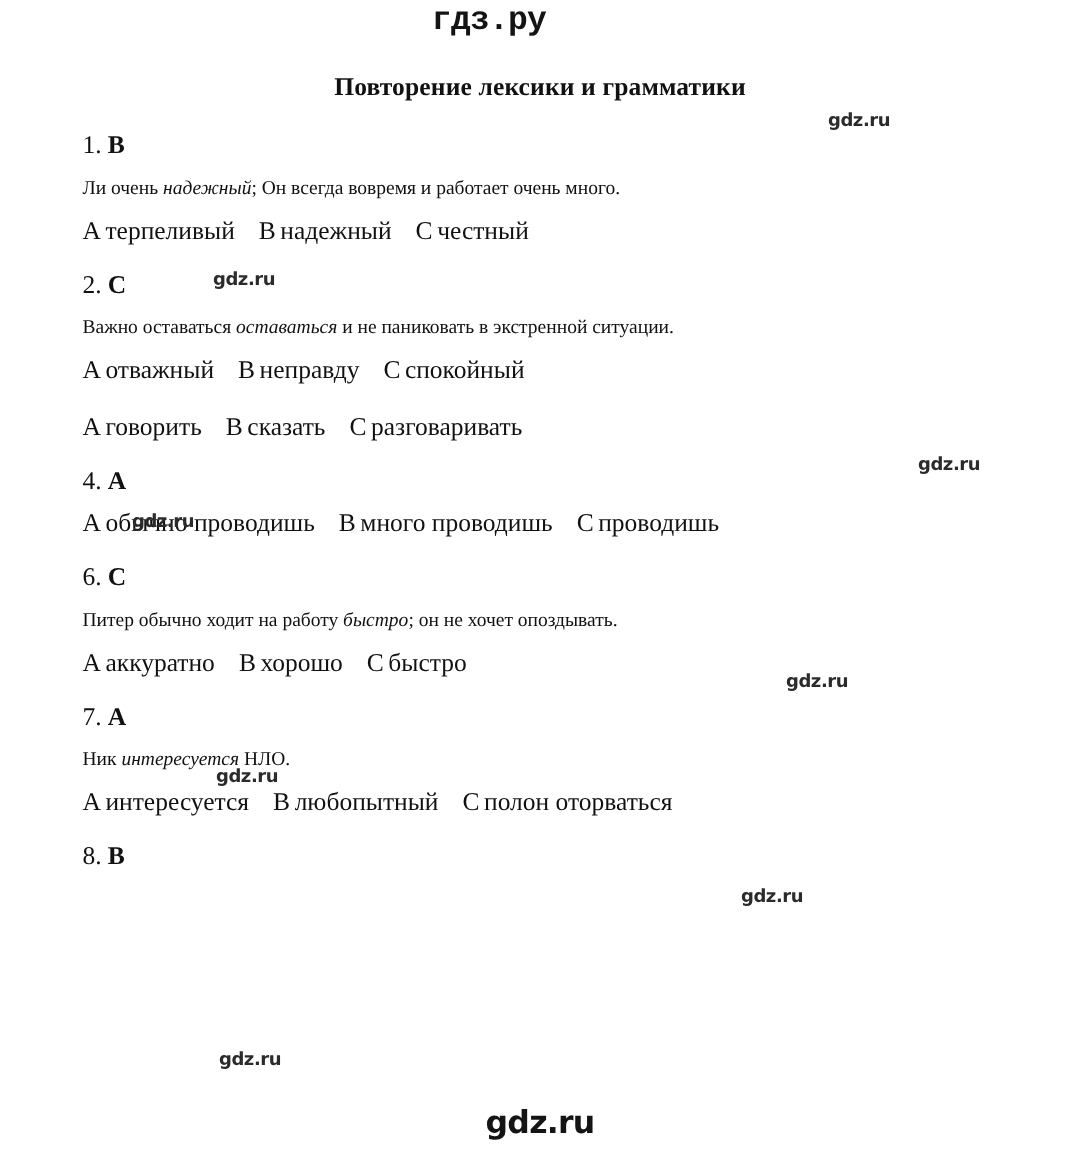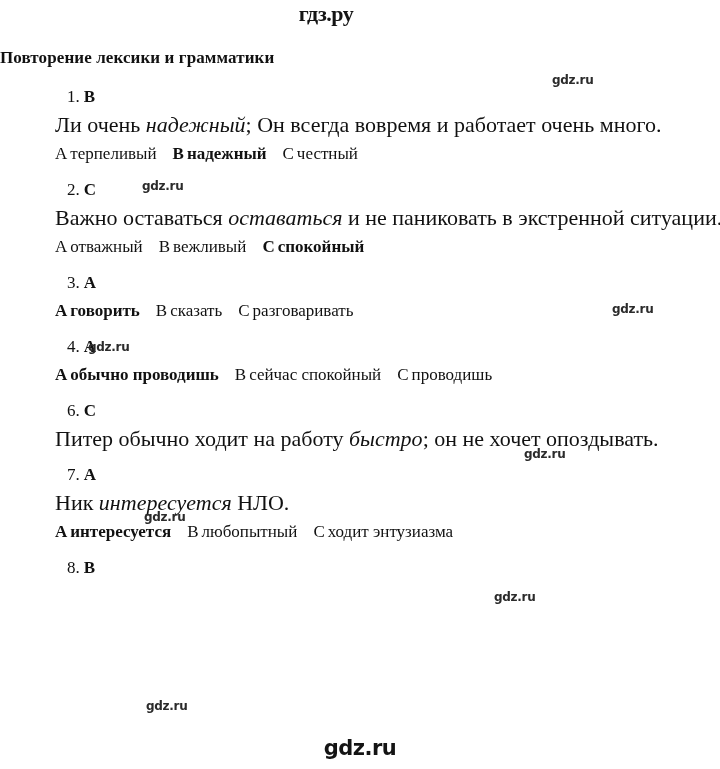--- a/index.html
+++ b/index.html
@@ -16,21 +16,21 @@
     color: #111111;
   }
 
   
   .brand-top {
     position: absolute;
     left: 0;
     top: 0;
     width: 652px;
     text-align: center;
-    font-family: Liberation Serif, serif;
+    font-family: Liberation Mono, monospace;
     font-weight: bold;
     font-size: 22px;
     letter-spacing: -0.5px;
     color: #141414;
     line-height: 28px;
   }
   .brand-bottom {
     position: absolute;
     left: 0;
     top: 735px;
@@ -62,68 +62,67 @@
     left: 0;
     top: 0;
     width: 720px;
     height: 769px;
   }
   .doc-title {
     position: absolute;
     left: 0;
     top: 48px;
     width: 720px;
-    text-align: left;
+    text-align: center;
     font-size: 17px;
     font-weight: bold;
     color: #111111;
     letter-spacing: 0.1px;
   }
 
   .items {
     position: absolute;
     left: 55px;
     top: 84px;
     width: 640px;
   }
   .item {
     margin-bottom: 9px;
   }
   .item-head {
     font-size: 17px;
     line-height: 26px;
     white-space: nowrap;
-    margin-left: 12px;
   }
   .item-num {
     font-weight: normal;
   }
   .item-answer {
     font-weight: bold;
     margin-left: 4px;
   }
   .item-sentence {
-    font-size: 22px;
+    font-size: 13px;
     line-height: 29px;
     white-space: nowrap;
   }
   .item-sentence i {
     font-style: italic;
   }
   .item-options {
     font-size: 17px;
     line-height: 29px;
     white-space: nowrap;
   }
   .opt {
     display: inline-block;
     margin-right: 16px;
   }
   .opt.correct {
-    font-weight: bold;
+    font-weight: normal;
     text-align: center;
   }
   .opt-letter {
     margin-right: 3px;
   }
 </style>
 </head>
 <body>
 
 <div class="brand-top">гдз.ру</div>
@@ -132,40 +131,40 @@
   <div class="doc-title">Повторение лексики и грамматики</div>
   <div class="items" id="exercise-list">
       <div class="item">
         <div class="item-head"><span class="item-num">1.</span><span class="item-answer">B</span></div>
         <div class="item-sentence"><span>Ли очень </span><i>надежный</i><span>; Он всегда вовремя и работает очень много.</span></div>
         <div class="item-options"><span class="opt"><span class="opt-letter">A</span><span>терпеливый</span></span><span class="opt correct"><span class="opt-letter">B</span><span>надежный</span></span><span class="opt"><span class="opt-letter">C</span><span>честный</span></span></div>
       </div>
       <div class="item">
         <div class="item-head"><span class="item-num">2.</span><span class="item-answer">C</span></div>
         <div class="item-sentence"><span>Важно оставаться </span><i>оставаться</i><span> и не паниковать в экстренной ситуации.</span></div>
-        <div class="item-options"><span class="opt"><span class="opt-letter">A</span><span>отважный</span></span><span class="opt"><span class="opt-letter">B</span><span>вежливый</span></span><span class="opt correct"><span class="opt-letter">C</span><span>спокойный</span></span></div>
+        <div class="item-options"><span class="opt"><span class="opt-letter">A</span><span>отважный</span></span><span class="opt"><span class="opt-letter">B</span><span>неправду</span></span><span class="opt correct"><span class="opt-letter">C</span><span>спокойный</span></span></div>
       </div>
       <div class="item">
-        <div class="item-head"><span class="item-num">3.</span><span class="item-answer">A</span></div>
         <div class="item-options"><span class="opt correct"><span class="opt-letter">A</span><span>говорить</span></span><span class="opt"><span class="opt-letter">B</span><span>сказать</span></span><span class="opt"><span class="opt-letter">C</span><span>разговаривать</span></span></div>
       </div>
       <div class="item">
         <div class="item-head"><span class="item-num">4.</span><span class="item-answer">A</span></div>
-        <div class="item-options"><span class="opt correct"><span class="opt-letter">A</span><span>обычно проводишь</span></span><span class="opt"><span class="opt-letter">B</span><span>сейчас спокойный</span></span><span class="opt"><span class="opt-letter">C</span><span>проводишь</span></span></div>
+        <div class="item-options"><span class="opt correct"><span class="opt-letter">A</span><span>обычно проводишь</span></span><span class="opt"><span class="opt-letter">B</span><span>много проводишь</span></span><span class="opt"><span class="opt-letter">C</span><span>проводишь</span></span></div>
       </div>
       <div class="item">
       </div>
       <div class="item">
         <div class="item-head"><span class="item-num">6.</span><span class="item-answer">C</span></div>
         <div class="item-sentence"><span>Питер обычно ходит на работу </span><i>быстро</i><span>; он не хочет опоздывать.</span></div>
+        <div class="item-options"><span class="opt"><span class="opt-letter">A</span><span>аккуратно</span></span><span class="opt"><span class="opt-letter">B</span><span>хорошо</span></span><span class="opt correct"><span class="opt-letter">C</span><span>быстро</span></span></div>
       </div>
       <div class="item">
         <div class="item-head"><span class="item-num">7.</span><span class="item-answer">A</span></div>
         <div class="item-sentence"><span>Ник </span><i>интересуется</i><span> НЛО.</span></div>
-        <div class="item-options"><span class="opt correct"><span class="opt-letter">A</span><span>интересуется</span></span><span class="opt"><span class="opt-letter">B</span><span>любопытный</span></span><span class="opt"><span class="opt-letter">C</span><span>ходит энтузиазма</span></span></div>
+        <div class="item-options"><span class="opt correct"><span class="opt-letter">A</span><span>интересуется</span></span><span class="opt"><span class="opt-letter">B</span><span>любопытный</span></span><span class="opt"><span class="opt-letter">C</span><span>полон оторваться</span></span></div>
       </div>
       <div class="item">
         <div class="item-head"><span class="item-num">8.</span><span class="item-answer">B</span></div>
       </div>
     </div>
 </div>
 
 <div id="watermark-layer">
     <div class="watermark" style="left: 552px; top: 73px;">gdz.ru</div>
     <div class="watermark" style="left: 142px; top: 179px;">gdz.ru</div>

